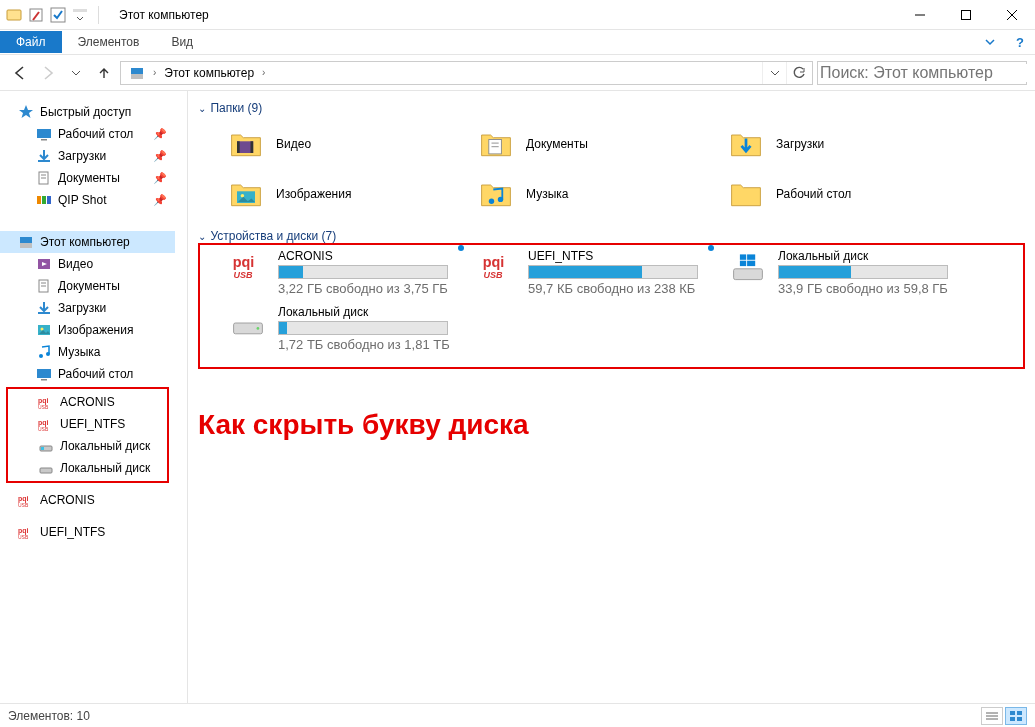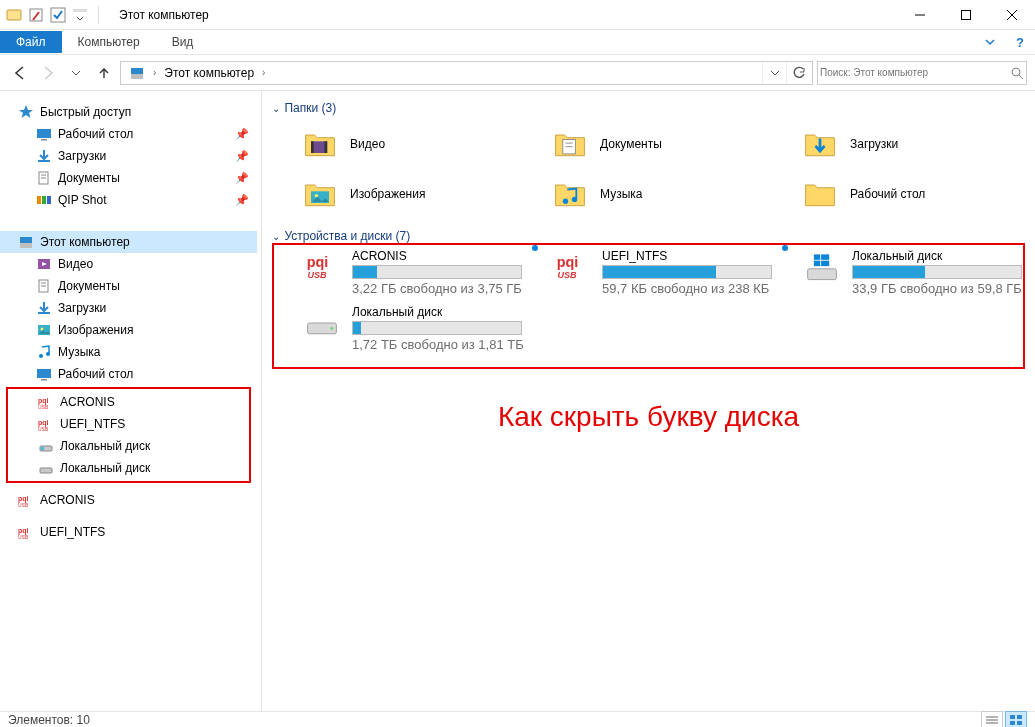--- a/index.html
+++ b/index.html
@@ -17,23 +17,23 @@
   .ribbon .chev { width:30px; display:flex; align-items:center; justify-content:center; color:#1979ca; }
   .navrow { height:36px; display:flex; align-items:center; gap:4px; padding:4px 8px; border-bottom:1px solid #e5e5e5; }
   .navbtn { width:24px; height:24px; display:flex; align-items:center; justify-content:center; color:#555; }
   .navbtn.disabled { color:#bbb; }
   .addr { flex:1; height:24px; border:1px solid #ccc; display:flex; align-items:center; padding:0 2px; gap:2px; }
   .addr .seg { padding:2px 6px; display:flex; align-items:center; gap:4px; }
   .addr .crumbsep { color:#666; font-size:10px; }
   .addr-ctrl { margin-left:auto; display:flex; }
   .addr-ctrl div { width:24px; height:22px; display:flex; align-items:center; justify-content:center; color:#555; border-left:1px solid #eee; }
   .search { width:210px; height:24px; border:1px solid #ccc; display:flex; align-items:center; padding:0 2px; gap:4px; color:#888; }
-  .search input { border:none; outline:none; flex:1; font-size:10px; color:#888; }
+  .search input { border:none; outline:none; flex:1; font-size:16px; color:#888; }
   .body { flex:1; display:flex; overflow:hidden; }
-  .sidebar { width:262px; border-right:1px solid #e5e5e5; padding:10px 4px 0 0; overflow:auto;text-align:right; }
+  .sidebar { width:188px; border-right:1px solid #e5e5e5; padding:10px 12px 0 0; overflow:auto;text-align:right; }
   .tree-item { height:22px; display:flex; align-items:center; padding:0 8px 0 18px; gap:6px; position:relative; cursor:default; }
   .tree-item.depth1 { padding-left: 36px; }
   .tree-item.selected { background:#cce8ff; }
   .tree-item .pin { margin-left:auto; color:#7a7a7a; font-size:11px; }
   .tree-sep { height:10px; }
   .ico { width:16px; height:16px; display:inline-flex; align-items:center; justify-content:center; }
   .content { flex:1; overflow:auto; padding:6px 10px; position:relative; }
   .grouphdr { display:flex; align-items:center; gap:4px; color:#163d7a; padding:4px 0; font-size:12px; }
   .grouphdr .chev2 { font-size:10px; }
   .folders-grid { display:grid; grid-template-columns: repeat(3, 250px); gap:4px 0; padding:2px 12px 8px 30px; }
@@ -44,22 +44,22 @@
   .drive-icon { width:36px; height:36px; position:relative; }
   .drive-info { display:flex; flex-direction:column; gap:2px; width:180px; }
   .drive-name { font-size:12px; position:relative; }
   .bitdot { position:absolute; right:-6px; top:-4px; width:6px;height:6px;border-radius:50%; background:#0a84d8; }
   .bar { width:170px; height:14px; border:1px solid #bcbcbc; background:#e6e6e6; position:relative; }
   .bar .fill { position:absolute; left:0; top:0; bottom:0; background:#26a0da; }
   .drive-sub { font-size:13px; color:#6d6d6d; }
   .redbox { border:2px solid #e60000; position:relative; }
   .redbox-drives { padding:2px 4px; margin-top:-4px; }
   .redbox-side { margin:2px 6px 6px 6px; padding:2px 0; }
-  .annotation { color:#e60000; font-weight:400; font-size:28px; text-align:center; line-height:1.4; margin-top:28px; }
-  .statusbar { height:16px; border-top:1px solid #e5e5e5; display:flex; align-items:center; padding:0 8px; font-size:12px; color:#444; }
+  .annotation { color:#e60000; font-weight:700; font-size:28px; line-height:1.4; margin-top:36px; }
+  .statusbar { height:24px; border-top:1px solid #e5e5e5; display:flex; align-items:center; padding:0 8px; font-size:12px; color:#444; }
   .statusbar .views { margin-left:auto; display:flex; gap:2px; }
   .statusbar .views div { width:22px; height:18px; border:1px solid #ccc; display:flex; align-items:center; justify-content:center; }
   .statusbar .views div.active { background:#cce8ff; border-color:#7ab8e8; }
 </style>
 </head>
 <body>
 
 <div class="titlebar">
   <div class="qat">
     <span class="ico">
@@ -103,21 +103,21 @@
         <svg width="10" height="10">
           <line x1="0" y1="0" x2="10" y2="10" stroke="currentColor"></line>
           <line x1="10" y1="0" x2="0" y2="10" stroke="currentColor"></line>
         </svg>
       </div>
   </div>
 </div>
 
 <div class="ribbon">
   <div class="filetab">Файл</div>
-  <div class="rtab">Компьютер</div>
+  <div class="rtab">Элементов</div>
   <div class="rtab">Вид</div>
   <div class="spacer"></div>
   <div class="chev">
       <svg width="12" height="12">
         <path d="M2 4 L6 8 L10 4" stroke="#1979ca" fill="none" stroke-width="1.5"></path>
       </svg>
     </div>
   <div class="chev" style="color:#1979ca;font-weight:bold;font-size:13px;">?</div>
 </div>
 
@@ -353,21 +353,21 @@
           </svg>
         </span>
       <span>UEFI_NTFS</span>
     </div>
     <div class="tree-sep"></div>
   </div>
 
   <div class="content">
     <div class="grouphdr">
       <span class="chev2">⌄</span>
-      <span>Папки (3)</span>
+      <span>Папки (9)</span>
     </div>
     <div class="folders-grid">
       <div class="folder-item">
         <svg class="folder-icon" viewBox="0 0 40 40">
             <path d="M4 10 L14 10 L17 13 L36 13 L36 33 L4 33 Z" fill="#ffd766" stroke="#c79c3a"></path>
             <rect x="10" y="17" width="18" height="13" fill="#6e4a8f"></rect>
             <rect x="10" y="17" width="3" height="13" fill="#333"></rect>
             <rect x="25" y="17" width="3" height="13" fill="#333"></rect>
           </svg>
         <span>Видео</span>

